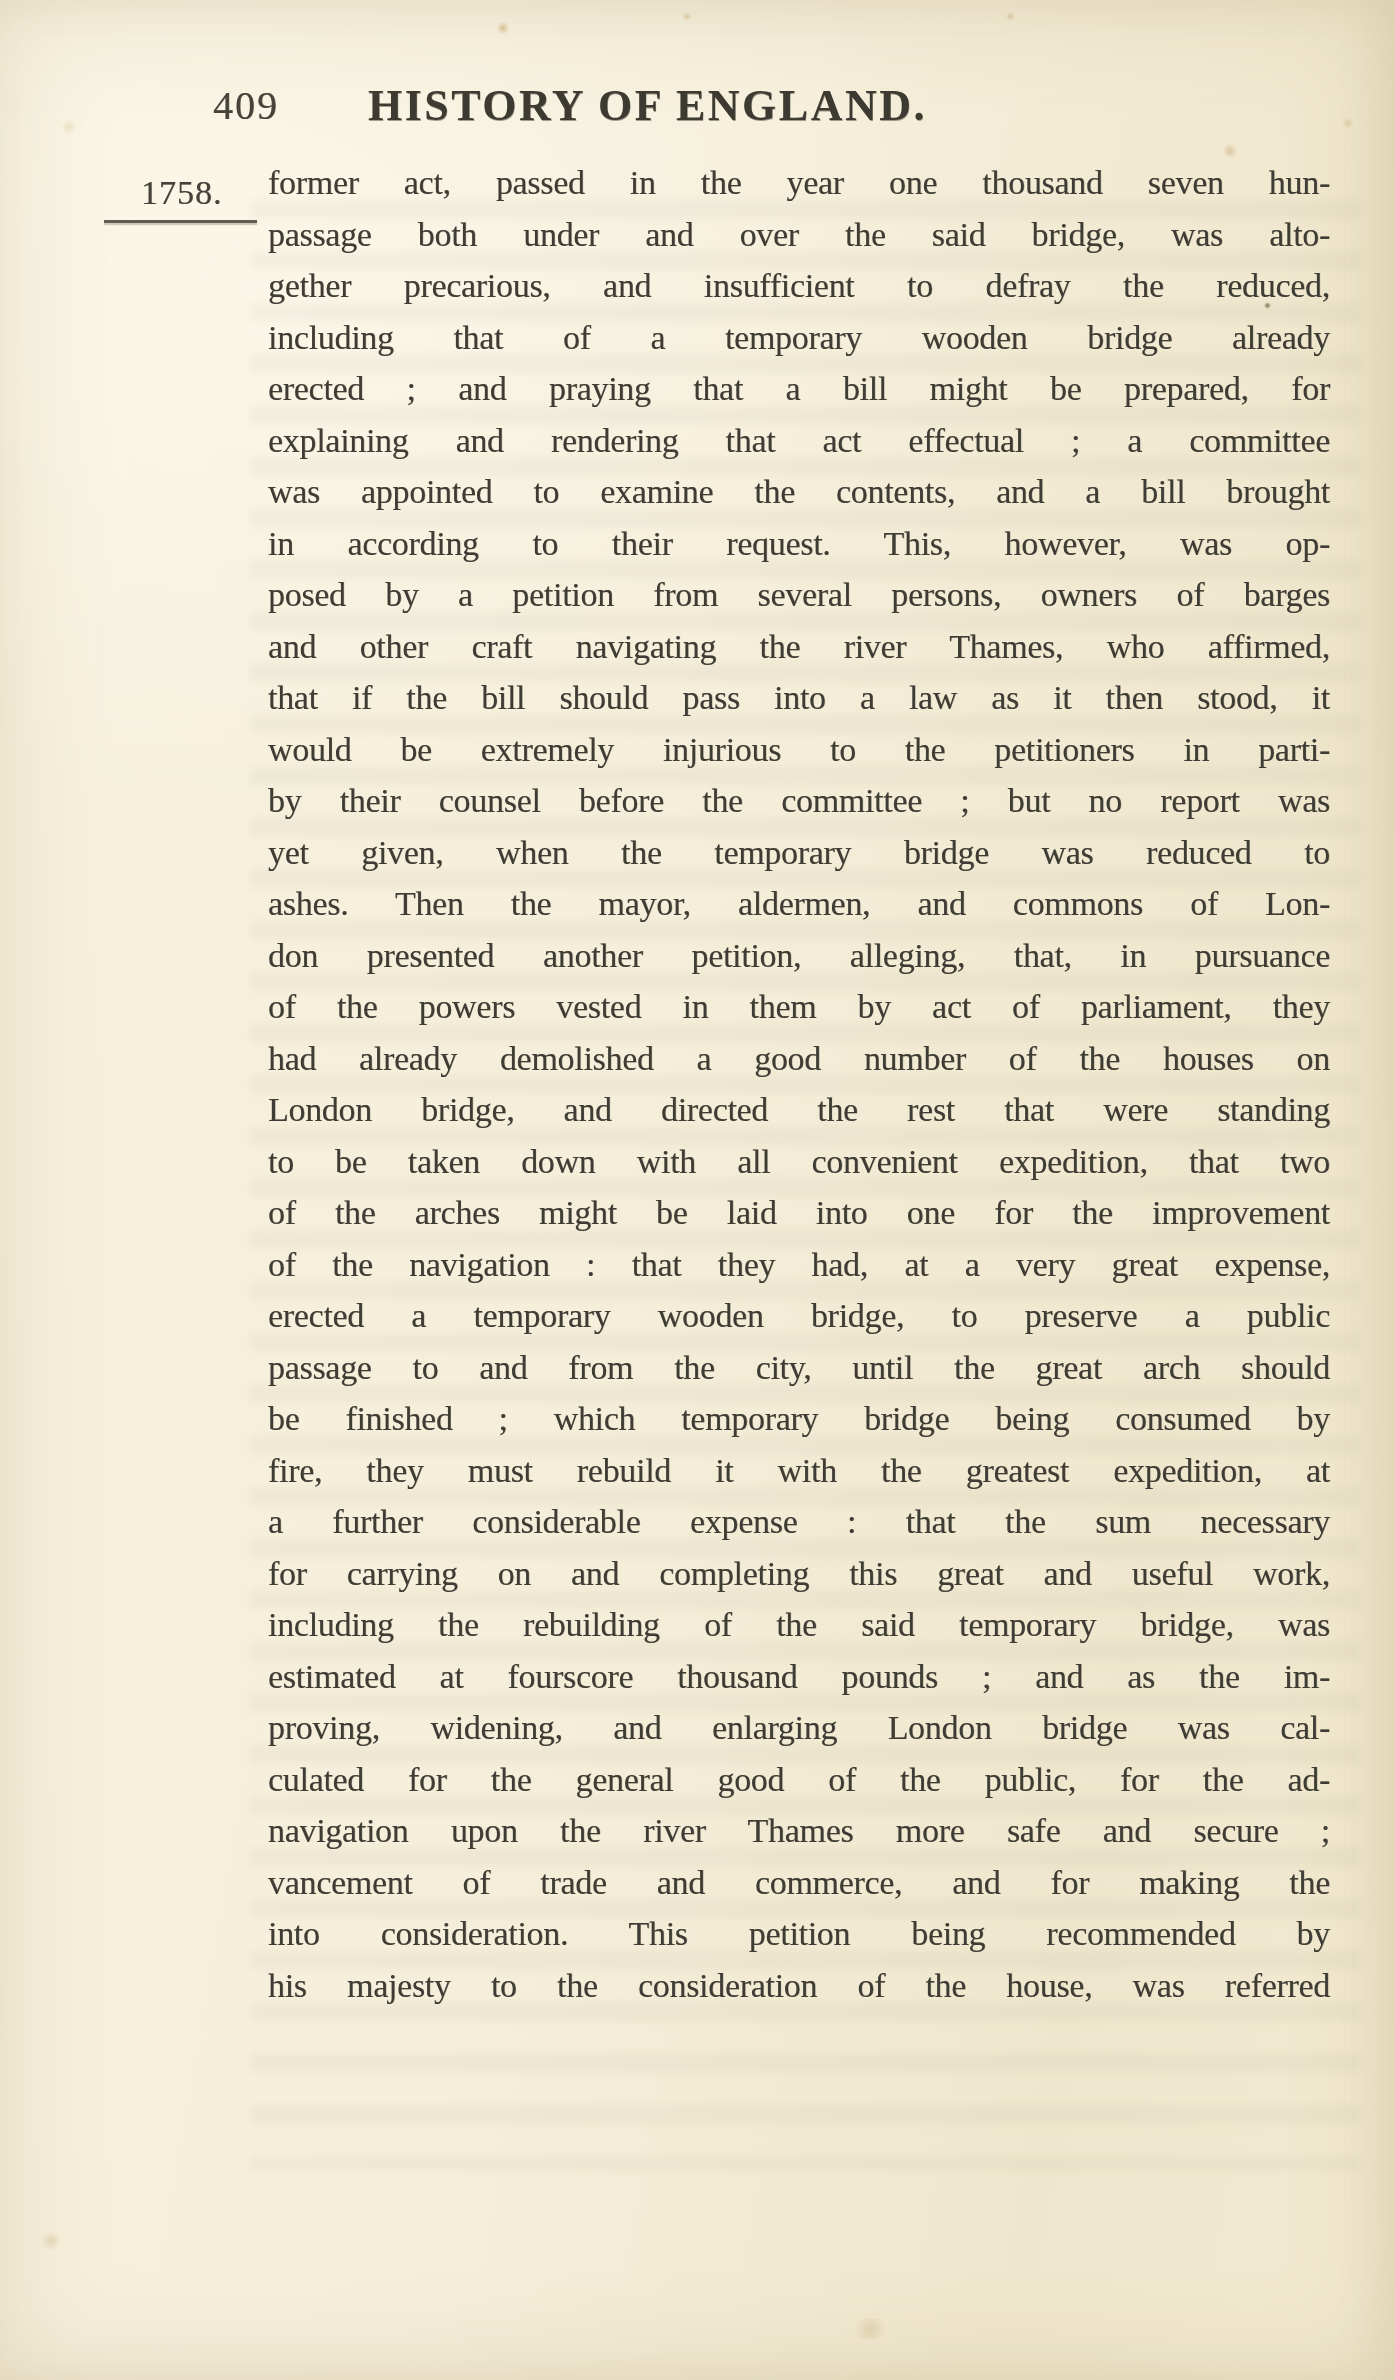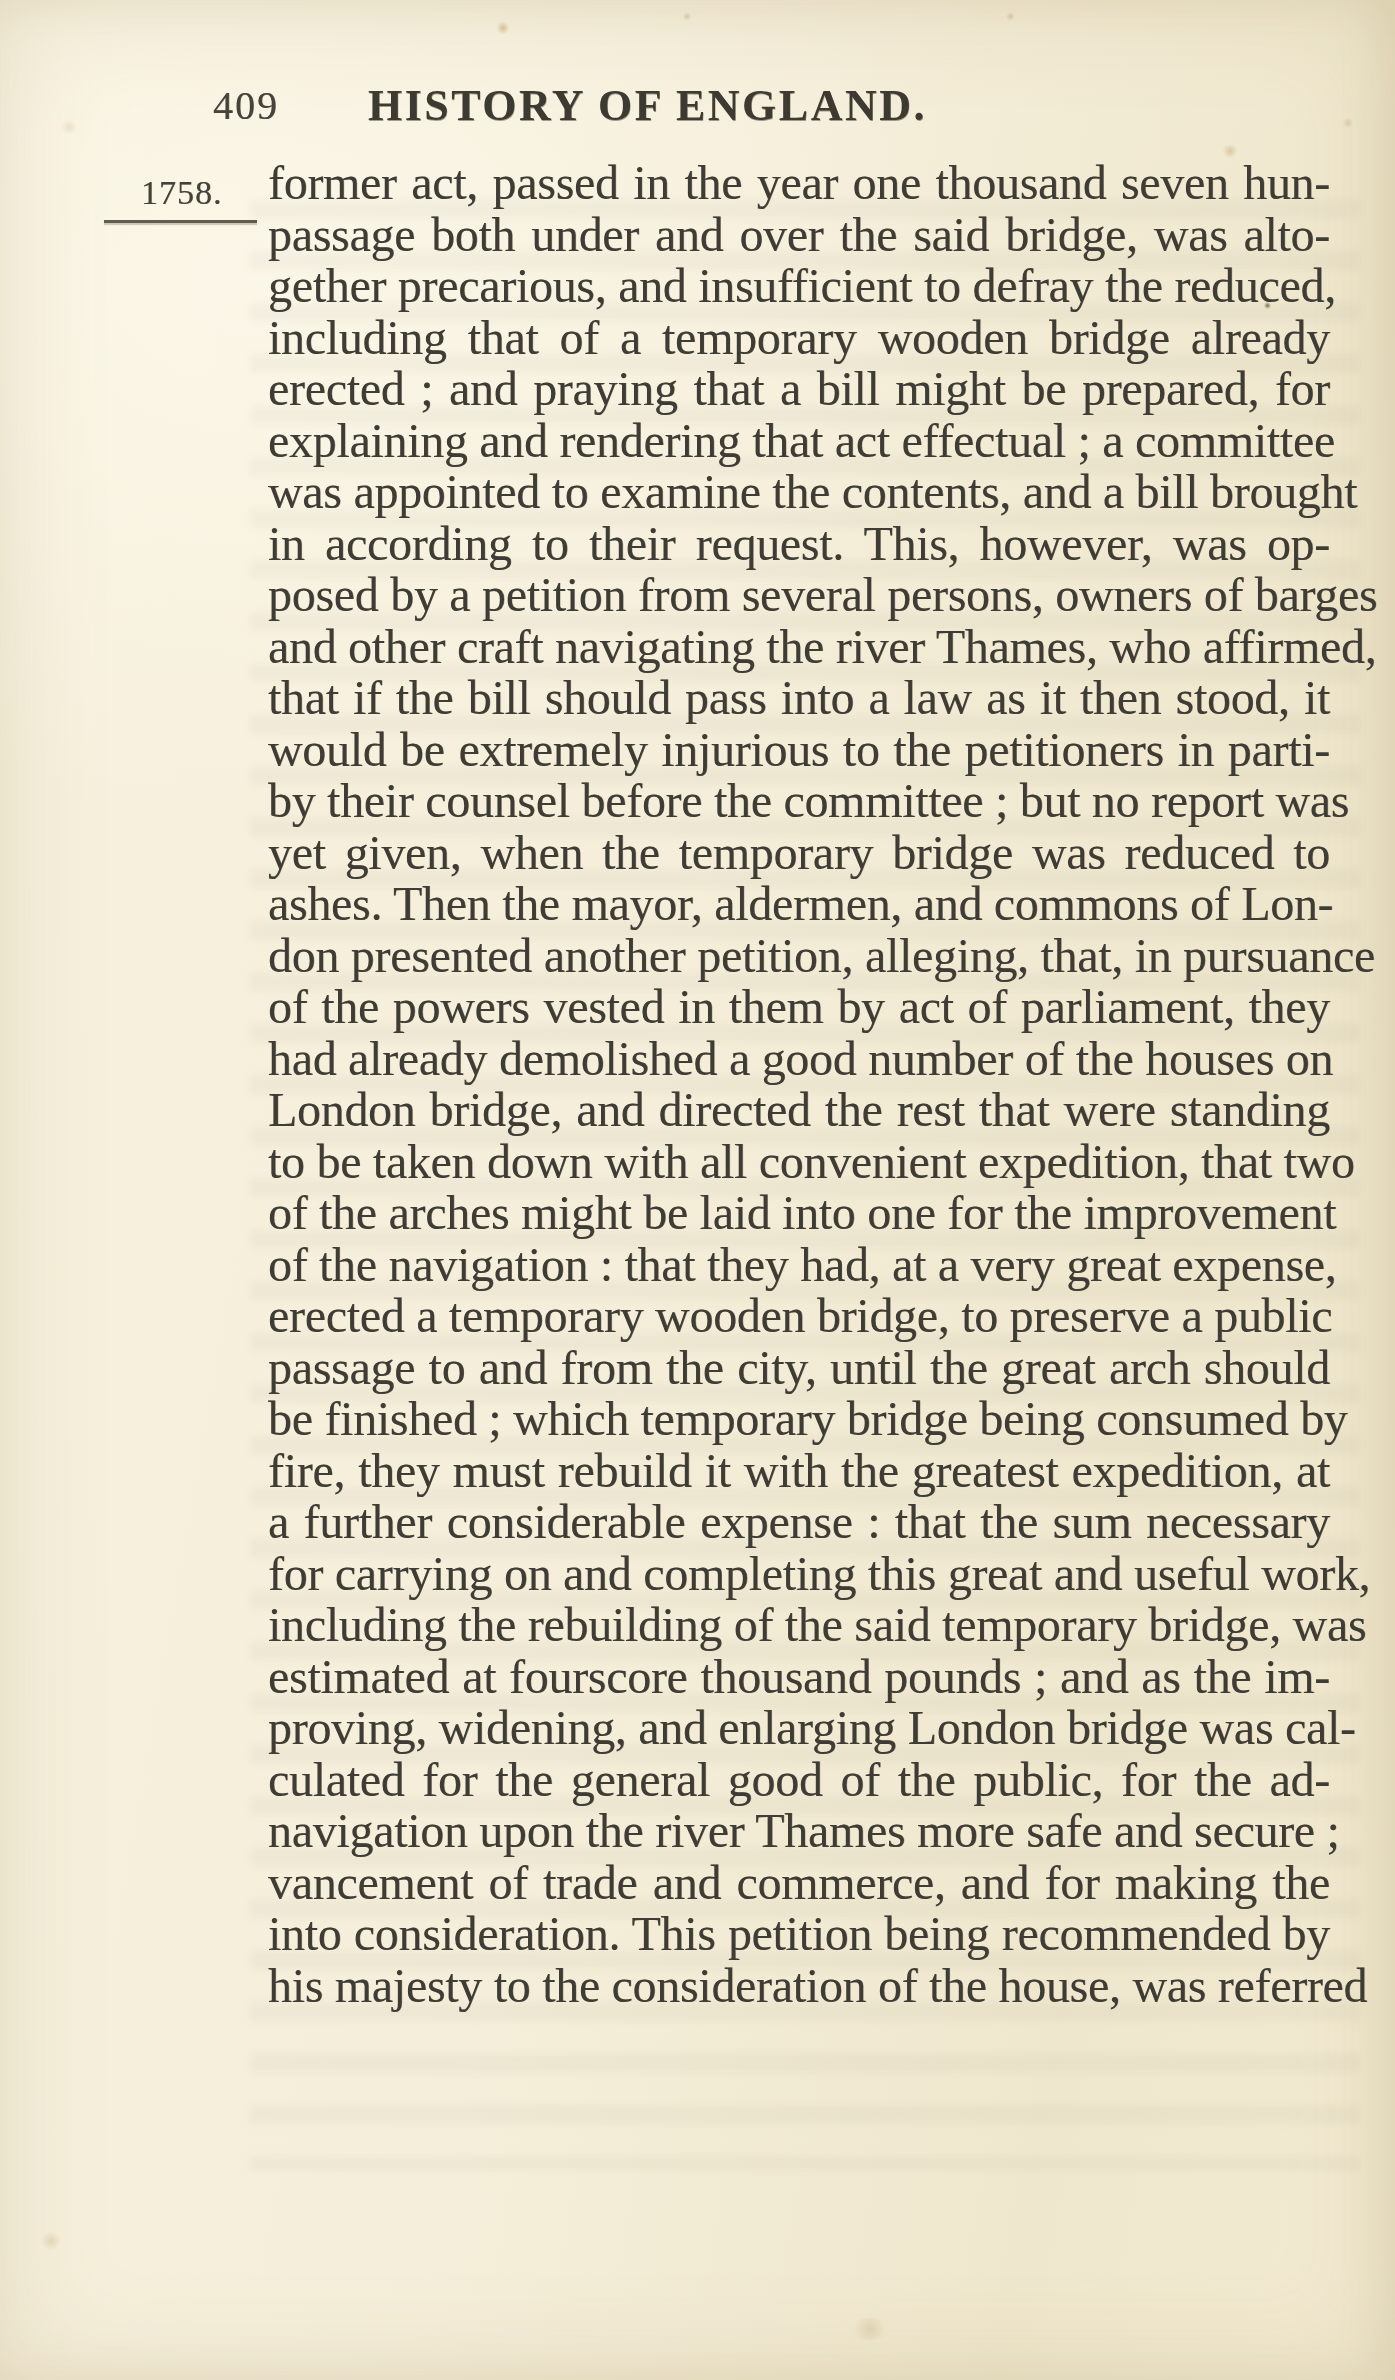--- a/index.html
+++ b/index.html
@@ -49,21 +49,21 @@
   .margin-rule{
     position:absolute;left:104px;top:220px;width:153px;height:3px;
     background:rgba(62,59,48,0.82);
     box-shadow:0 2px 1px rgba(120,112,88,0.35);
   }
   .body-block{
     position:absolute;left:268px;top:157px;width:1062px;
   }
   .text-line{
     height:51.5px;line-height:51.5px;
-    font-size:48px;letter-spacing:-0.3px;
+    font-size:34px;letter-spacing:-0.3px;
     text-align:justify;text-align-last:justify;
     white-space:nowrap;
     color:#3e3c34;
     text-shadow:0.45px 0.45px 0 rgba(62,58,46,0.42);
   }
   .spot{position:absolute;border-radius:50%;pointer-events:none;}
   .s1{left:496px;top:22px;width:14px;height:12px;background:radial-gradient(circle,rgba(170,120,40,0.38),rgba(170,120,40,0) 70%);}
   .s2{left:682px;top:12px;width:10px;height:9px;background:radial-gradient(circle,rgba(170,125,50,0.30),rgba(170,125,50,0) 70%);}
   .s3{left:1006px;top:12px;width:9px;height:9px;background:radial-gradient(circle,rgba(160,115,45,0.28),rgba(160,115,45,0) 70%);}
   .s4{left:1222px;top:144px;width:16px;height:14px;background:radial-gradient(circle,rgba(165,120,45,0.30),rgba(165,120,45,0) 70%);}

